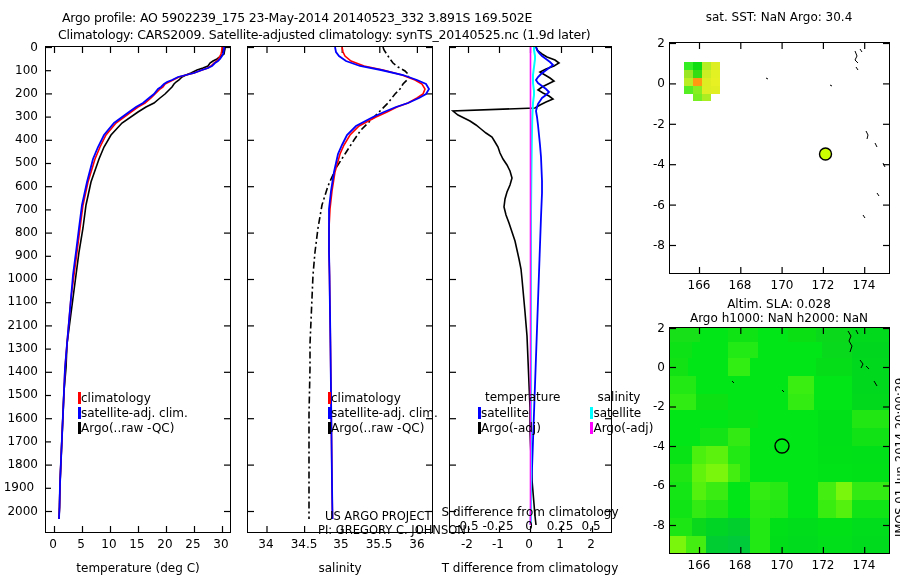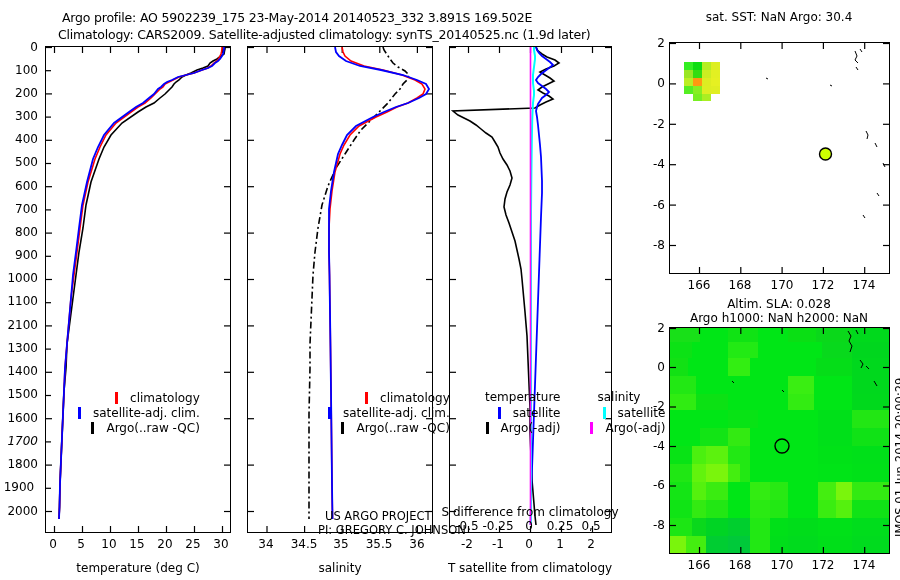--- a/index.html
+++ b/index.html
@@ -6,21 +6,21 @@
   body{
     width:900px;height:580px;position:relative;overflow:hidden;
     font-family:"DejaVu Sans","Liberation Sans",sans-serif;
     color:#000;
   }
   .abs{position:absolute;}
   .ttl{font-size:12.5px;white-space:nowrap;letter-spacing:-0.2px;}
   .axlab{font-size:12px;white-space:nowrap;}
   .small{font-size:11.5px;white-space:nowrap;}
   .panel{position:absolute;border:1.3px solid #000;box-sizing:border-box;background:#fff;}
-  .legrow{display:flex;align-items:center;gap:12px;height:15px;justify-content:flex-end;}
+  .legrow{display:flex;align-items:center;gap:0;height:15px;}
   .swatch{width:3px;height:12px;display:inline-block;}
   .leglab{font-size:12px;white-space:nowrap;}
   svg{display:block;}
   .vtext{
     position:absolute;
     transform-origin:0 0;
     font-size:11.5px;
     white-space:nowrap;
   }
   .tkx{position:absolute;font-size:12px;text-align:center;transform:translateX(-50%);}
@@ -106,21 +106,21 @@
 <div class="tky" style="left:0px;top:209px;width:38px;">700</div>
 <div class="tky" style="left:0px;top:232px;width:38px;">800</div>
 <div class="tky" style="left:0px;top:255px;width:38px;">900</div>
 <div class="tky" style="left:0px;top:278px;width:38px;">1000</div>
 <div class="tky" style="left:0px;top:301px;width:38px;">1100</div>
 <div class="tky" style="left:0px;top:325px;width:38px;">2100</div>
 <div class="tky" style="left:0px;top:348px;width:38px;">1300</div>
 <div class="tky" style="left:0px;top:371px;width:38px;">1400</div>
 <div class="tky" style="left:0px;top:394px;width:38px;">1500</div>
 <div class="tky" style="left:0px;top:418px;width:38px;">1600</div>
-<div class="tky" style="left:0px;top:441px;width:38px;font-style:italic;">1700</div>
+<div class="tky" style="left:0px;top:441px;width:38px;">1700</div>
 <div class="tky" style="left:0px;top:464px;width:38px;">1800</div>
 <div class="tky" style="left:0px;top:487px;width:38px;text-align:center;">1900</div>
 <div class="tky" style="left:0px;top:511px;width:38px;text-align:right;">2000</div>
 
 <div class="tkx" style="left:53px;top:537px;">0</div>
 <div class="tkx" style="left:81px;top:537px;">5</div>
 <div class="tkx" style="left:109px;top:537px;">10</div>
 <div class="tkx" style="left:137px;top:537px;">15</div>
 <div class="tkx" style="left:165px;top:537px;">20</div>
 <div class="tkx" style="left:193px;top:537px;">25</div>
@@ -269,21 +269,21 @@
 <div class="tkx" style="left:529px;top:519px;z-index:6;">0</div>
 <div class="tkx" style="left:560px;top:519px;z-index:6;">0.25</div>
 <div class="tkx" style="left:591px;top:519px;z-index:6;">0,5</div>
 <div class="hdrctr axlab" style="left:530px;top:505px;z-index:6;">S difference from climatology</div>
 
 <div class="tkx" style="left:467px;top:537px;">-2</div>
 <div class="tkx" style="left:498px;top:537px;">-1</div>
 <div class="tkx" style="left:529px;top:537px;">0</div>
 <div class="tkx" style="left:560px;top:537px;">1</div>
 <div class="tkx" style="left:591px;top:537px;">2</div>
-<div class="hdrctr axlab" style="left:530px;top:561px;">T satellite from climatology</div>
+<div class="hdrctr axlab" style="left:530px;top:561px;">T difference from climatology</div>
 
 <div class="abs" style="left:478px;top:390px;display:flex;gap:30px;">
   <div>
     <div class="leglab" style="height:15px;padding-left:7px;text-align:center;">temperature</div>
     <div class="legrow">
       <span class="swatch" style="background:#0000ff;"></span>
       <span class="leglab">satellite</span>
     </div>
     <div class="legrow">
       <span class="swatch" style="background:#000000;"></span>

